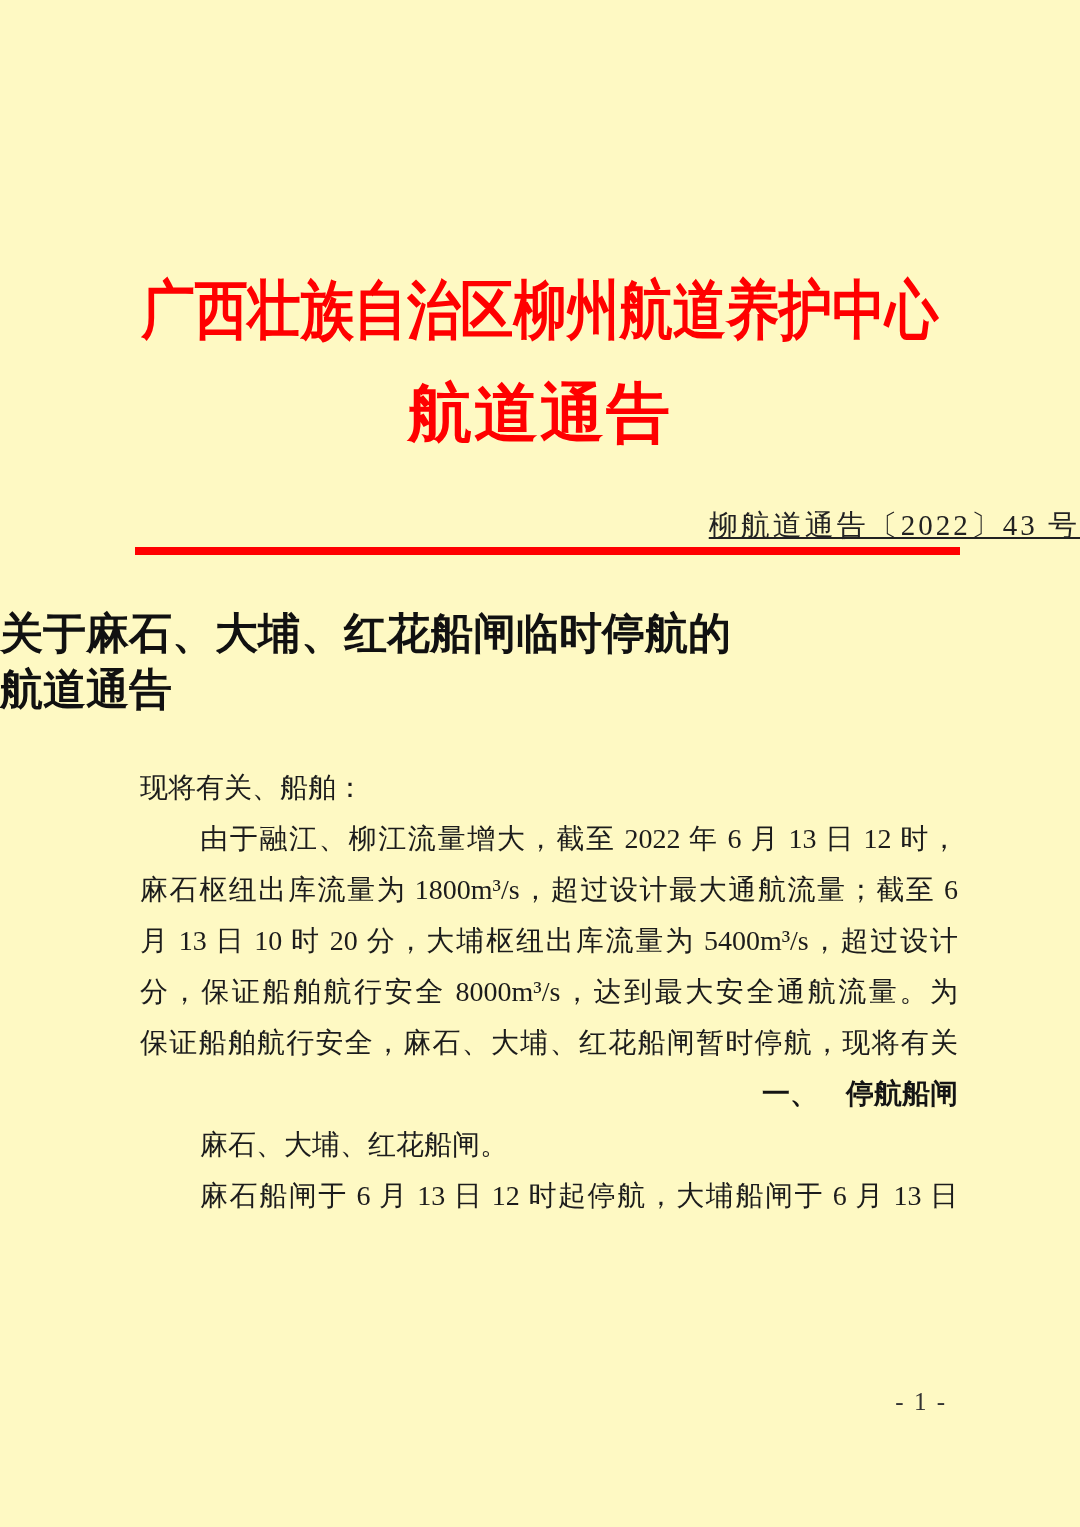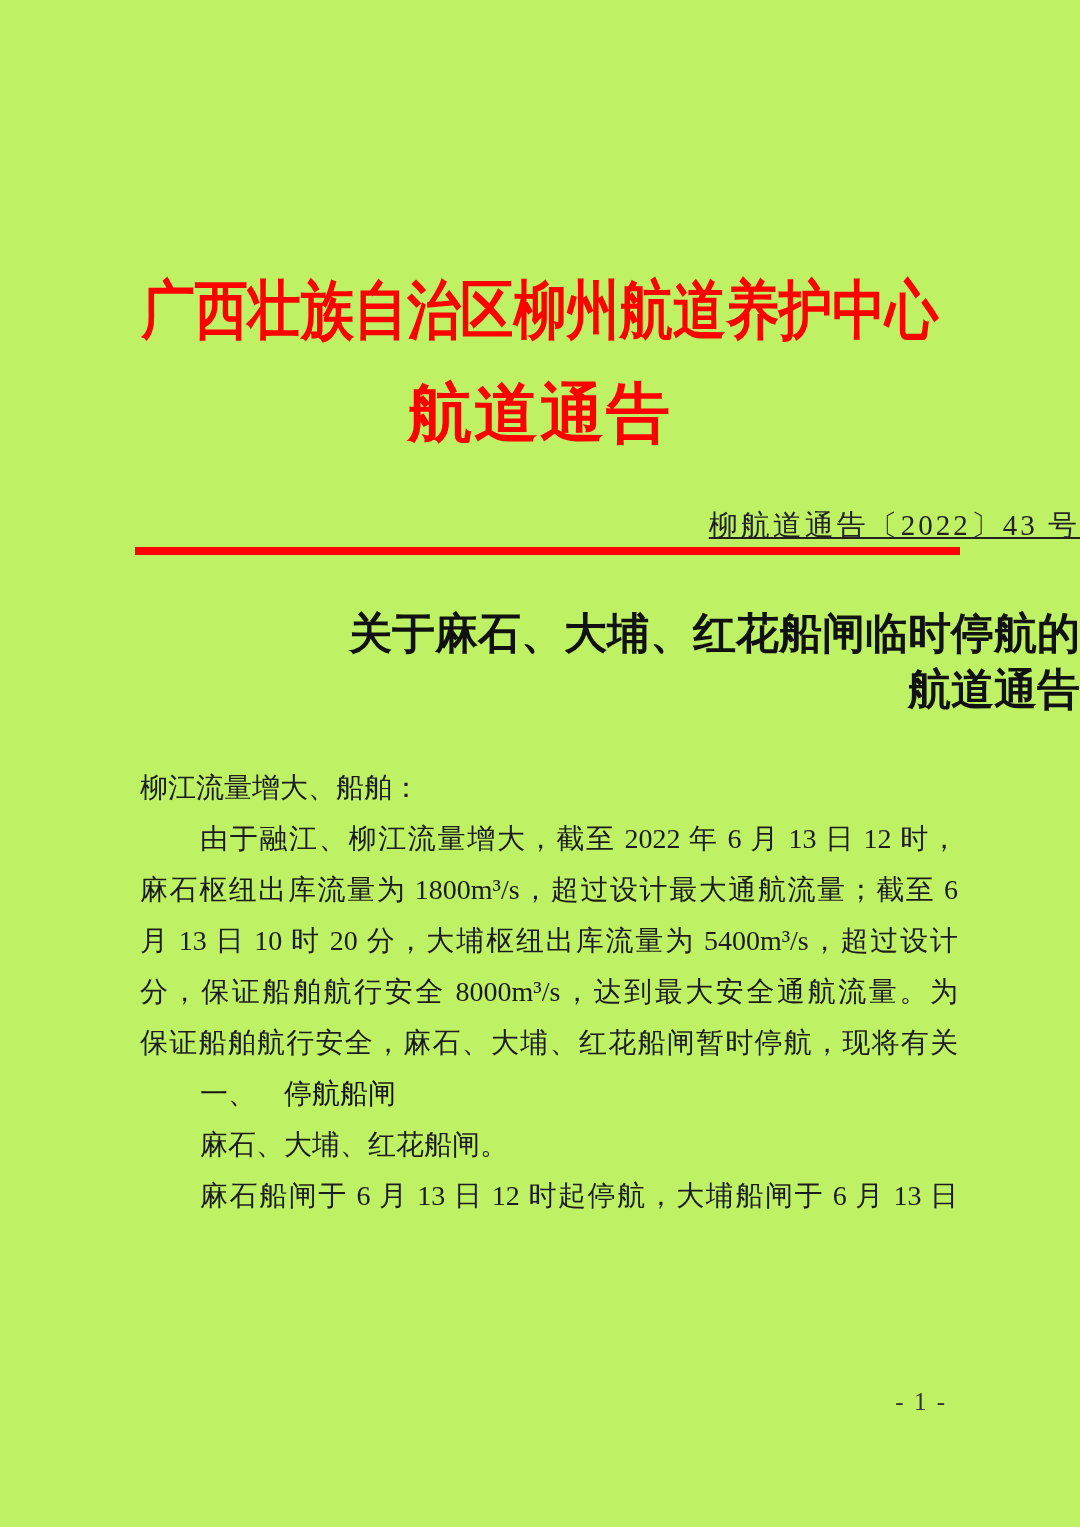--- a/index.html
+++ b/index.html
@@ -4,21 +4,21 @@
 <style>
   html, body {
     margin: 0;
     padding: 0;
     background: #ffffff;
   }
   .page {
     position: relative;
     width: 1080px;
     height: 1527px;
-    background: #bef264;
+    background: #fef9c3;
     overflow: hidden;
     font-family: "Liberation Serif", "DejaVu Serif", serif;
     color: #1c1c1c;
   }
   
   .org-title {
     position: absolute;
     top: 259px;
     left: 0;
     width: 100%;
@@ -57,21 +57,21 @@
     width: 825px;
     height: 8px;
     background: var(--accent-red, #ff0000);
   }
   
   .doc-title {
     position: absolute;
     top: 606px;
     left: 0;
     width: 100%;
-    text-align: right;
+    text-align: left;
     font-weight: bold;
     font-size: 43px;
     line-height: 56px;
     color: #111111;
   }
   
   .body-block {
     position: absolute;
     top: 762px;
     left: 140px;
@@ -85,22 +85,23 @@
   }
   .body-block .line.indent {
     padding-left: 60px;
   }
   .body-block .line.justify {
     text-align: justify;
     text-align-last: justify;
   }
   .body-block .line.bold {
     font-family: "Liberation Sans", "DejaVu Sans", sans-serif;
-    font-weight: normal;
+    font-weight: bold;
     color: #141414;
+    text-align: right;
   }
   
   .page-number {
     position: absolute;
     top: 1388px;
     right: 133px;
     font-size: 25px;
     letter-spacing: 2px;
     color: #333333;
   }
@@ -118,21 +119,21 @@
   <div class="doc-number">柳航道通告〔2022〕43 号</div>
 
   <div class="red-rule"></div>
 
   <div class="doc-title">
     <div>关于麻石、大埔、红花船闸临时停航的</div>
     <div>航道通告</div>
   </div>
 
   <div class="body-block" id="body-lines">
-      <div class="line">柳江流量增大、船舶：</div>
+      <div class="line">现将有关、船舶：</div>
       <div class="line indent justify">由于融江、柳江流量增大，截至 2022 年 6 月 13 日 12 时，</div>
       <div class="line justify">麻石枢纽出库流量为 1800m³/s，超过设计最大通航流量；截至 6</div>
       <div class="line justify">月 13 日 10 时 20 分，大埔枢纽出库流量为 5400m³/s，超过设计</div>
       <div class="line justify">分，保证船舶航行安全 8000m³/s，达到最大安全通航流量。为</div>
       <div class="line justify">保证船舶航行安全，麻石、大埔、红花船闸暂时停航，现将有关</div>
       <div class="line indent bold">一、　停航船闸</div>
       <div class="line indent">麻石、大埔、红花船闸。</div>
       <div class="line indent justify">麻石船闸于 6 月 13 日 12 时起停航，大埔船闸于 6 月 13 日</div>
     </div>
 

